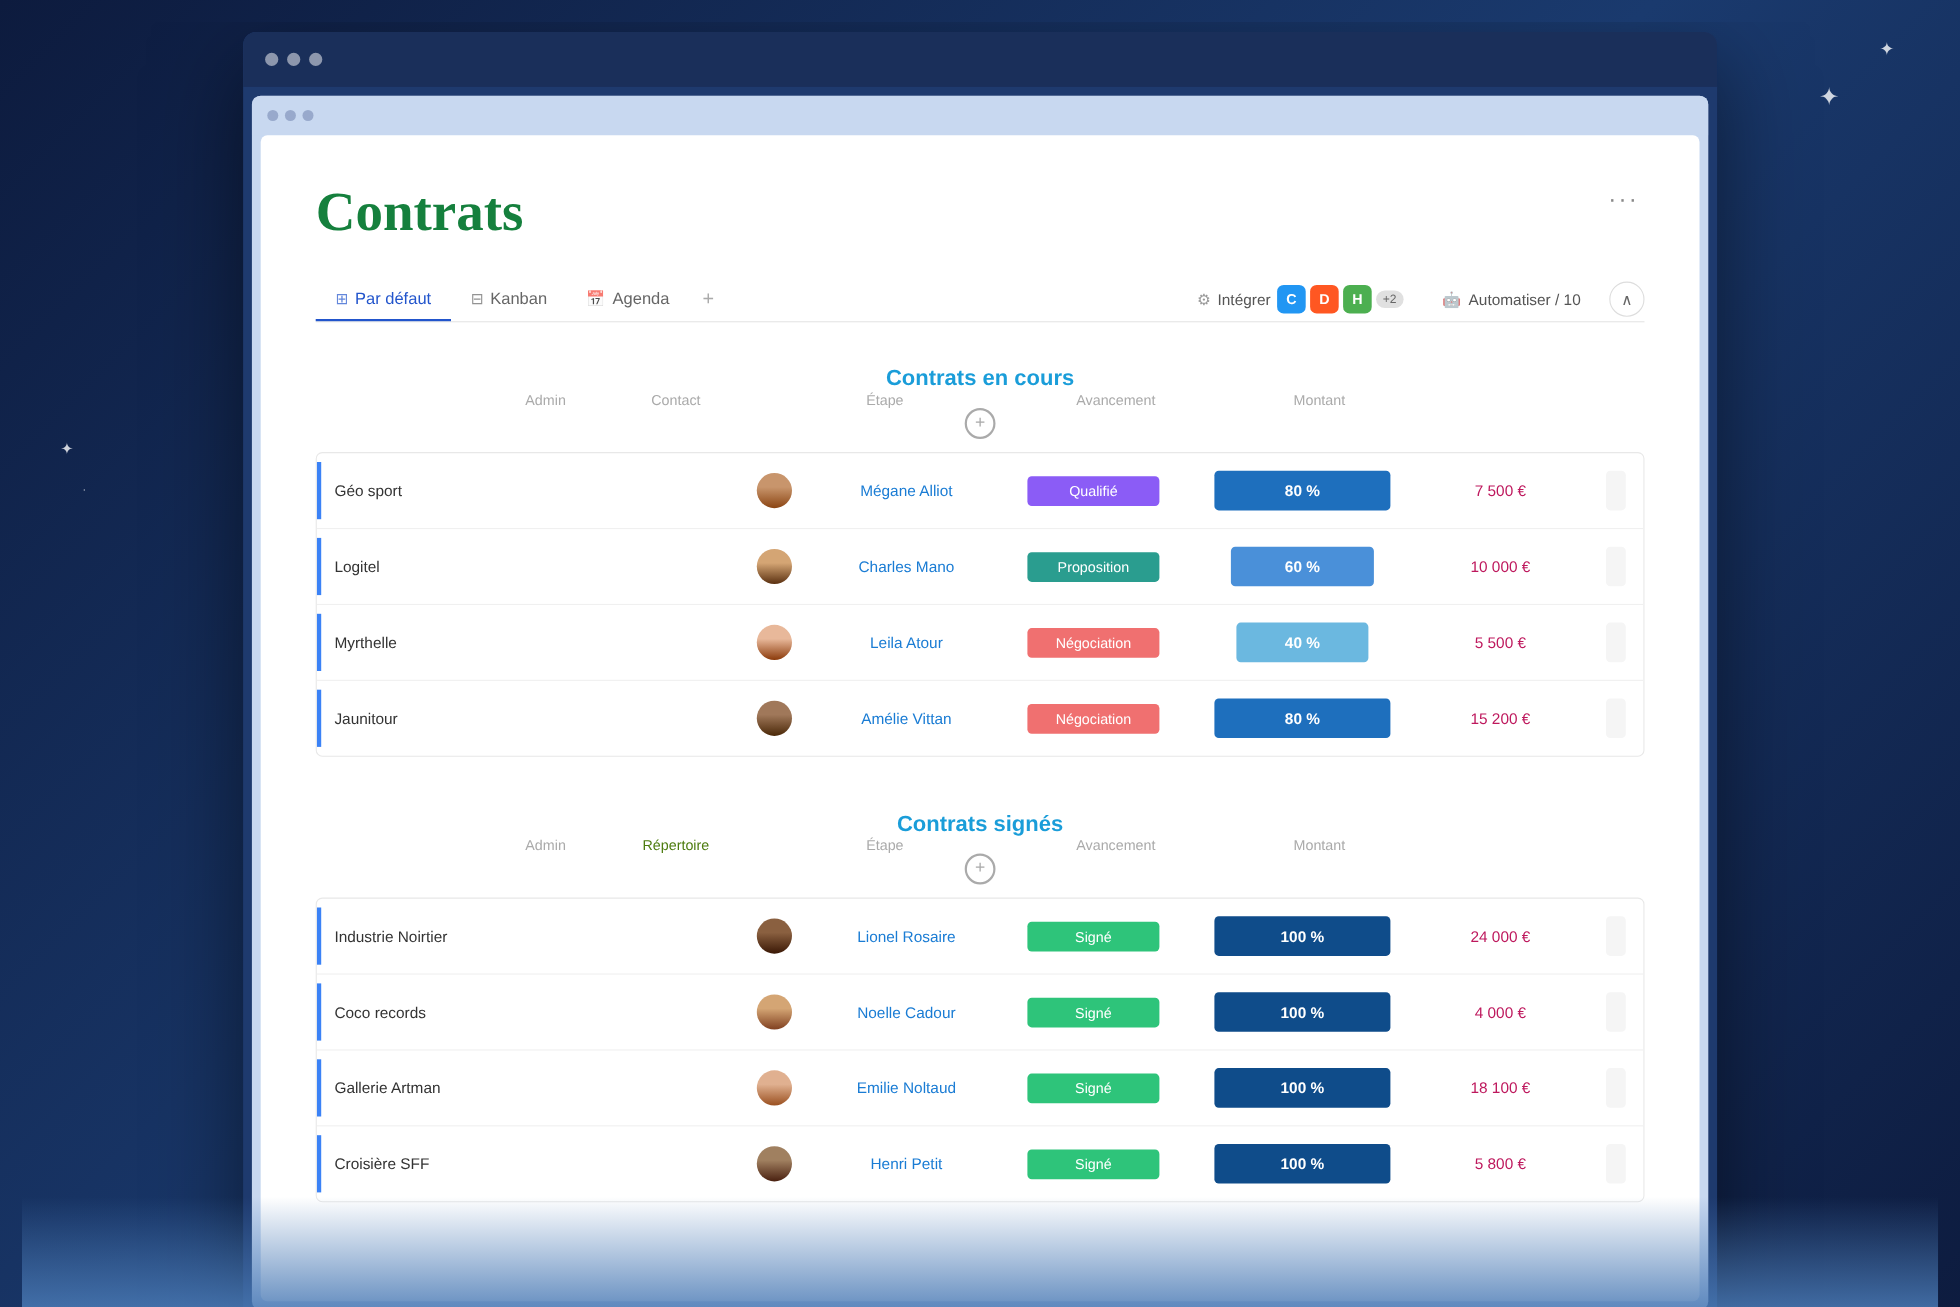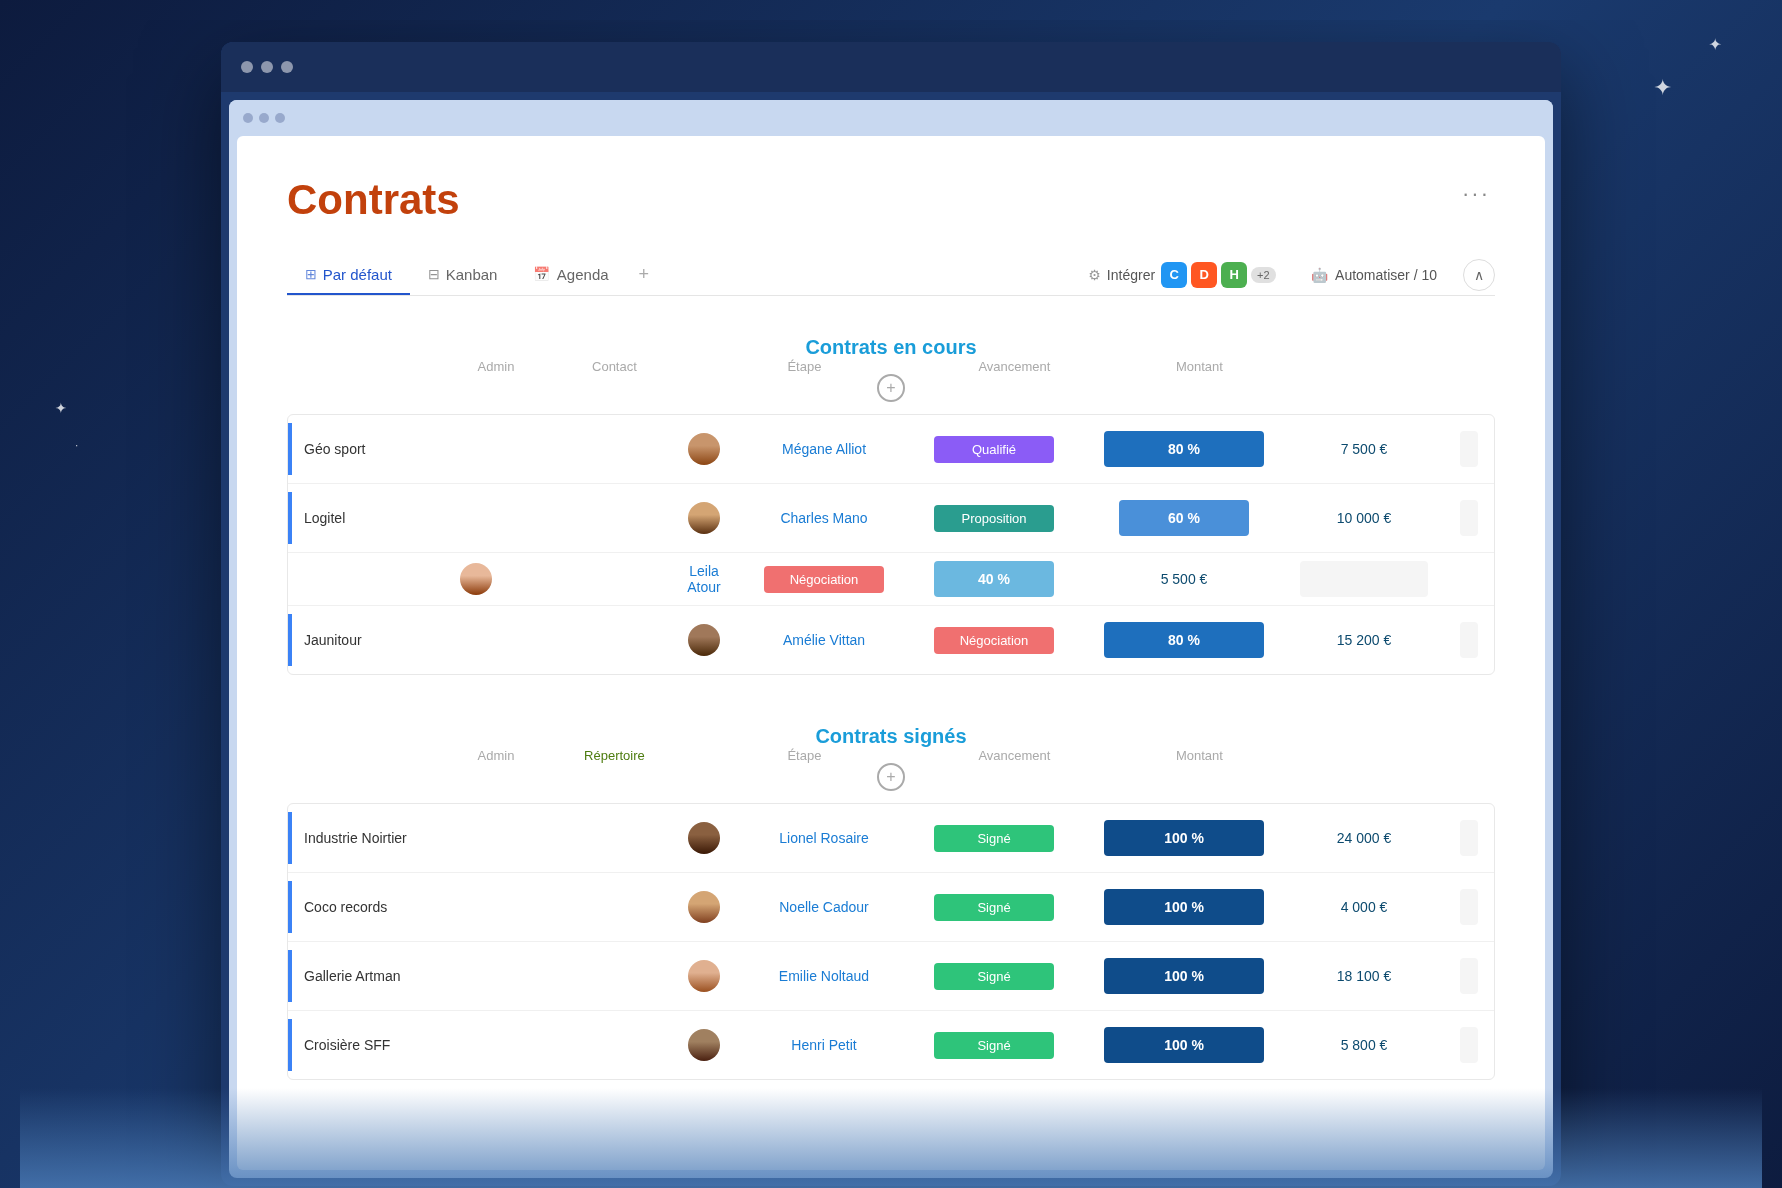--- a/index.html
+++ b/index.html
@@ -88,23 +88,24 @@
     }
 
     
     .page-header {
       display: flex;
       align-items: flex-start;
       justify-content: space-between;
       margin-bottom: 30px;
     }
     .page-title {
-      font-size: 42px;
+      font-size: 50px;
       font-weight: 700;
-      color: #c2410c;
+      color: #15803d;
+      font-family: Liberation Serif, serif;
     }
     .more-btn {
       color: #888;
       font-size: 22px;
       cursor: pointer;
       letter-spacing: 2px;
       padding: 5px;
     }
 
     
@@ -327,21 +328,21 @@
       min-width: 120px;
       margin: 0 auto;
     }
     .av-80 { background: #1e6fbd; width: 160px; }
     .av-60 { background: #4a90d9; width: 130px; }
     .av-40 { background: #6bb8e0; width: 110px; }
     .av-100 { background: #0f4c8a; width: 160px; }
 
     .cell-montant {
       font-size: 14px;
-      color: #0c4a6e;
+      color: #be185d;
       text-align: center;
     }
     .cell-empty {
       background: #f5f5f5;
       height: 36px;
       border-radius: 4px;
       margin: 0 8px;
     }
 
     
@@ -473,20 +474,24 @@
               <div class="cell">
                 <div class="avancement-bar av-60">60 %</div>
               </div>
               <div class="cell cell-montant">10 000 €</div>
               <div class="cell">
                   <div class="cell-empty"></div>
                 </div>
             </div>
 
             <div class="table-row">
+              <div class="cell-name">
+                <div class="row-indicator"></div>
+                <span>Myrthelle</span>
+              </div>
               <div class="cell cell-avatar">
                 <div class="avatar avatar-img avatar-3"></div>
               </div>
               <div class="cell cell-contact">Leila Atour</div>
               <div class="cell">
                 <span class="etape-badge etape-negociation">Négociation</span>
               </div>
               <div class="cell">
                 <div class="avancement-bar av-40">40 %</div>
               </div>

